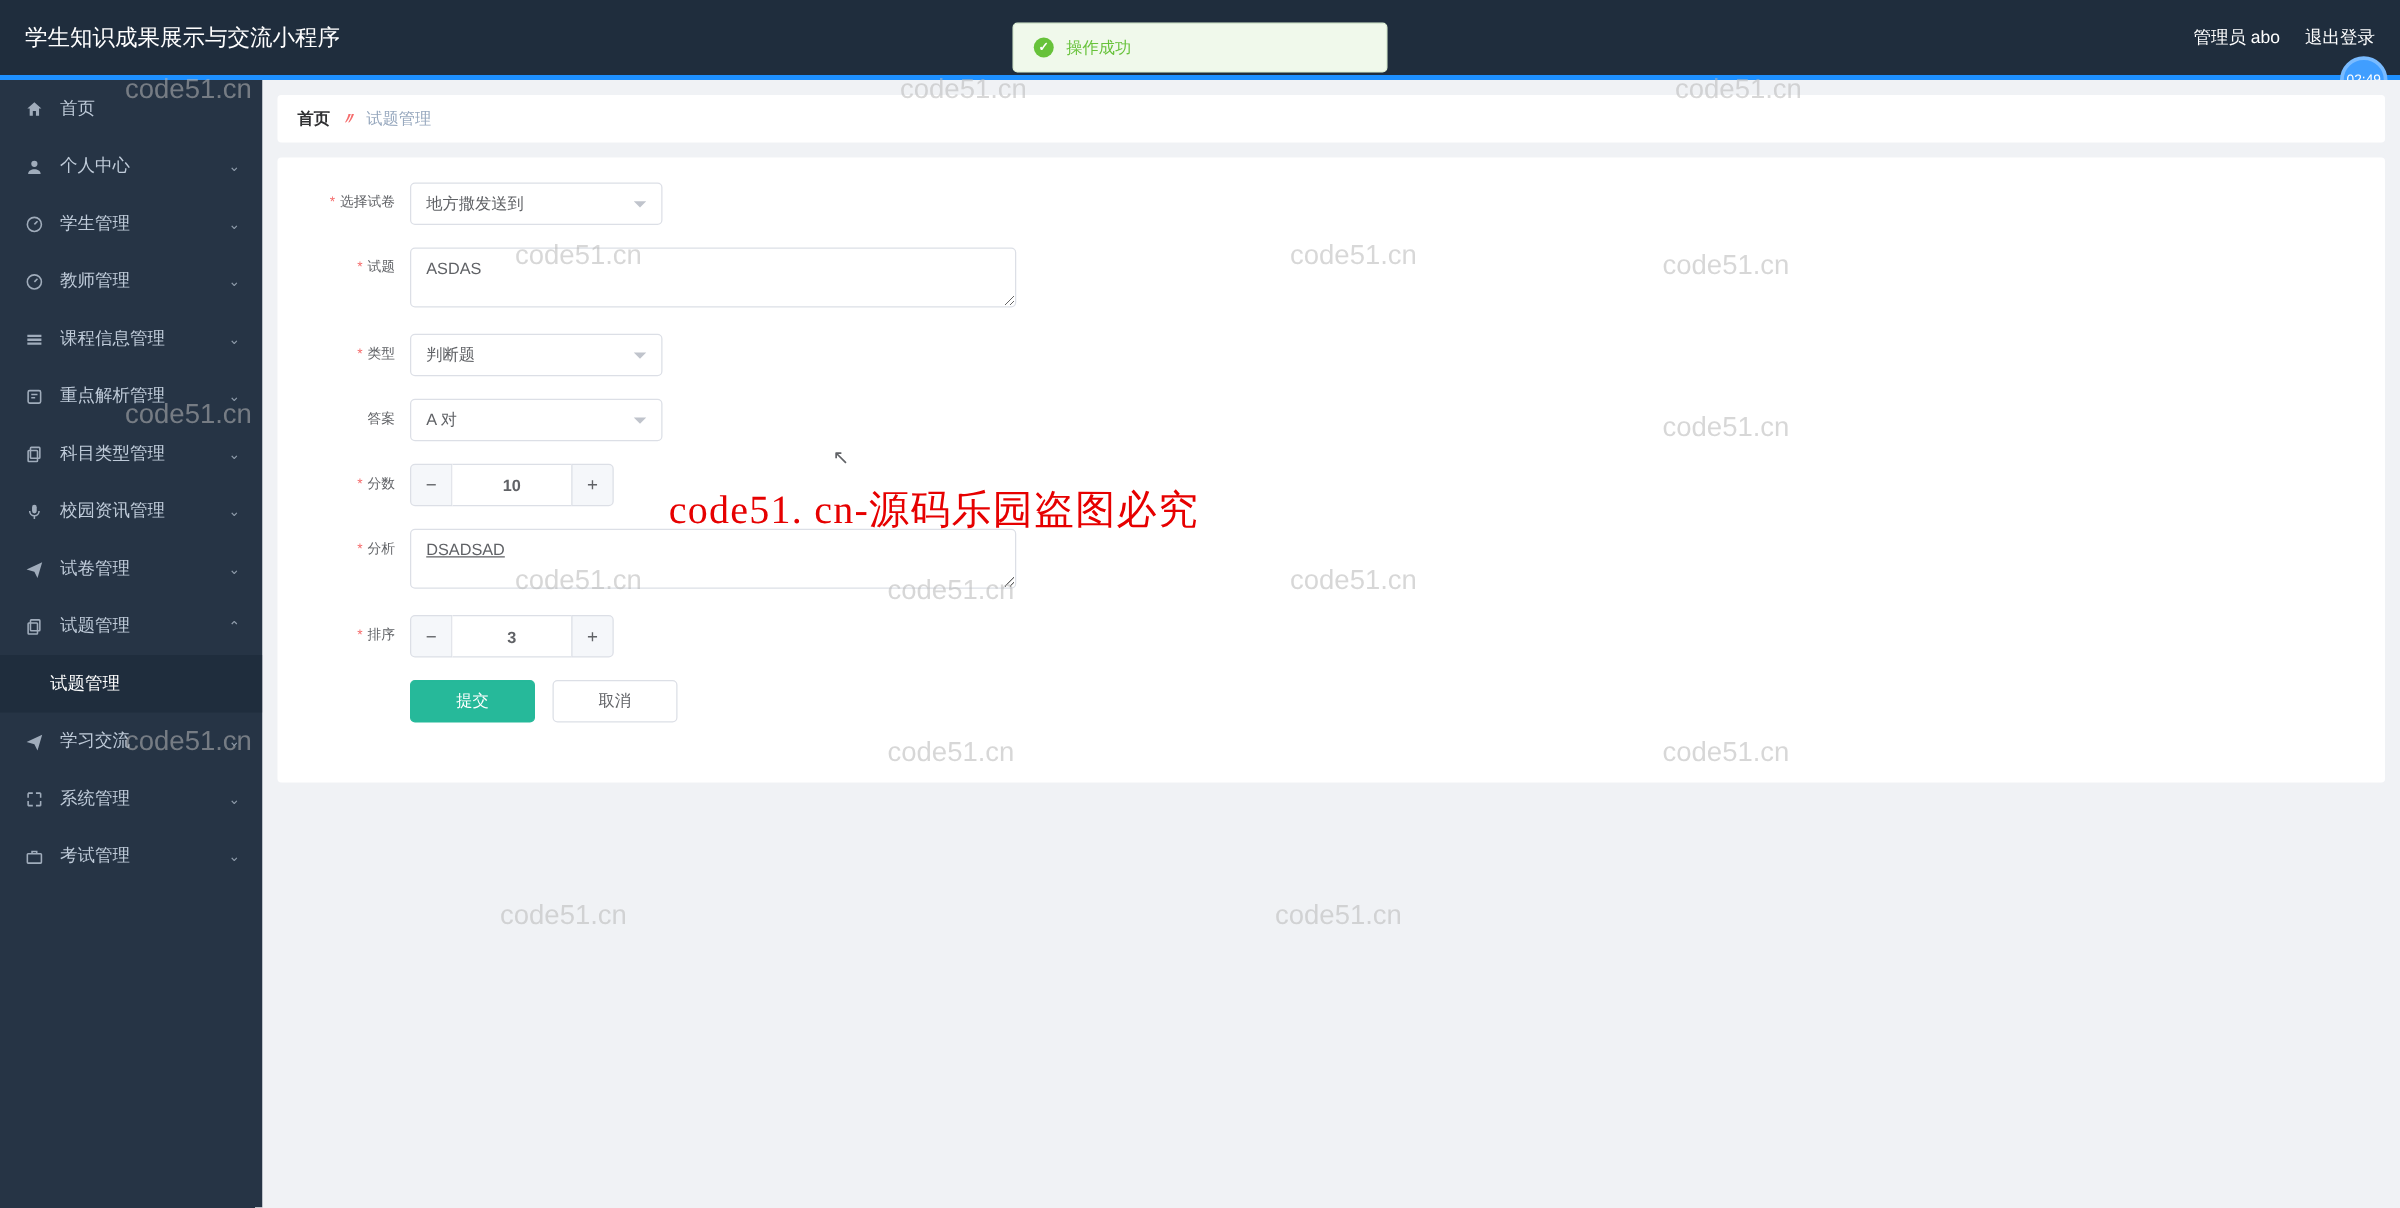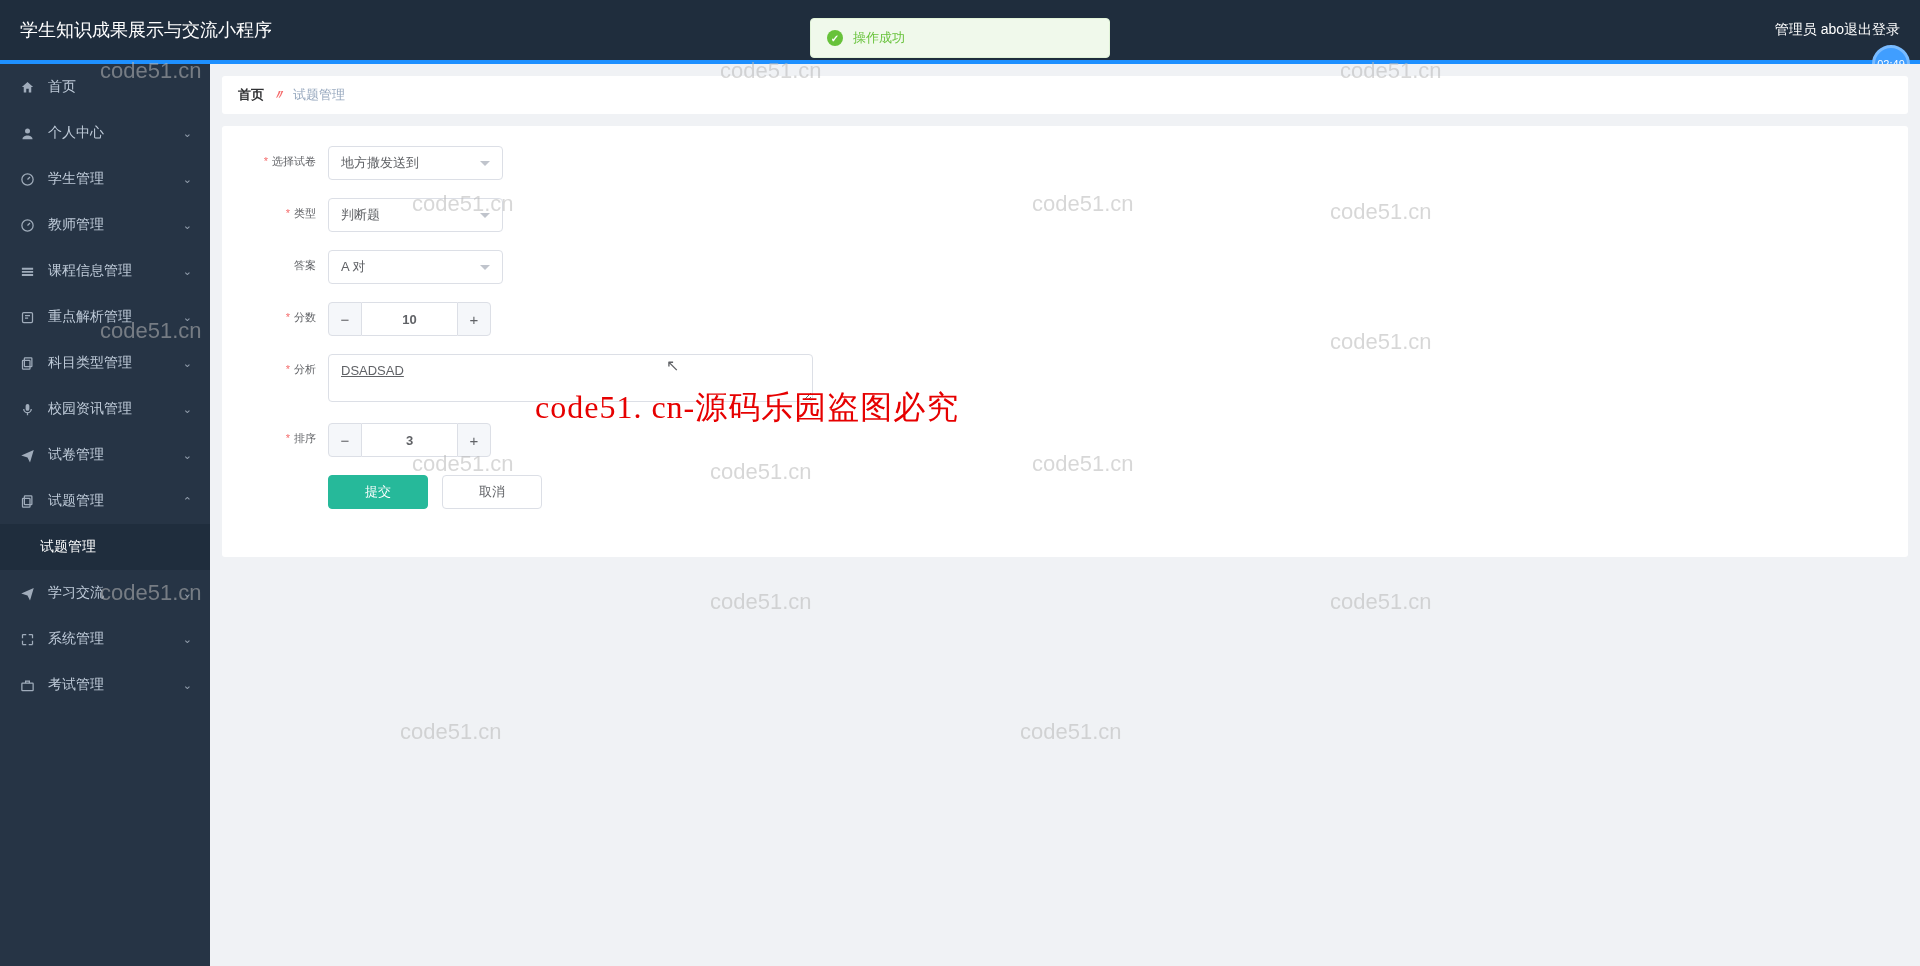--- a/index.html
+++ b/index.html
@@ -1,20 +1,20 @@
 <!DOCTYPE html>
 <html><head>
 <meta charset="utf-8">
 <style>
 * { box-sizing: border-box; margin: 0; padding: 0; }
 body { font-family: "Microsoft YaHei", -apple-system, sans-serif; font-size: 14px; color: #606266; background: #f0f2f5; overflow: hidden; }
 
 .header { height: 60px; background: #1f2d3d; display: flex; align-items: center; padding: 0 20px; color: #fff; position: relative; }
 .header-title { font-size: 18px; font-weight: 500; color: #fff; }
-.header-right { margin-left: auto; display: flex; align-items: flex-end; }
+.header-right { margin-left: auto; display: flex; align-items: flex-end; gap: 20px; }
 .header-user, .header-logout { color: #fff; cursor: pointer; font-size: 14px; }
 .timer-badge { position: absolute; right: 10px; top: 45px; width: 38px; height: 38px; border-radius: 50%; background: #409eff; display:flex; align-items:center; justify-content:center; color:#fff; font-size:11px; border:3px solid #79bbff; }
 
 .toast { position: absolute; left: 50%; transform: translateX(-50%); top: 18px; background: #f0f9eb; border: 1px solid #e1f3d8; border-radius: 4px; padding: 10px 50px 10px 16px; min-width: 300px; display: flex; align-items: center; gap: 10px; z-index: 100; }
 .toast-icon { width: 16px; height: 16px; border-radius: 50%; background: #67c23a; color: #fff; display:flex; align-items:center; justify-content:center; font-size:10px; font-weight:bold; }
 .toast-text { color: #67c23a; font-size: 13px; }
 
 .blue-bar { height: 4px; background: #1e90ff; }
 
 .layout { display: flex; height: calc(100vh - 64px); }
@@ -31,21 +31,21 @@
 .bc-home { font-weight: 600; color: #303133; }
 .bc-icon { color: #f56c6c; font-weight: bold; font-style: italic; }
 .bc-current { color: #97a8be; }
 
 .form-card { background: #fff; padding: 20px 16px 30px; border-radius: 3px; }
 .form-row { display: flex; align-items: flex-start; margin-bottom: 18px; }
 .form-label { width: 90px; text-align: right; padding-right: 12px; padding-top: 8px; font-size: 11px; color: #606266; }
 .required::before { content: "*"; color: #f56c6c; margin-right: 4px; }
 .form-control { flex: 0 0 auto; }
 
-.select { width: 175px; height: 34px; border: 1px solid #dcdfe6; border-radius: 4px; padding: 0 30px 0 12px; background: #fff; position: relative; display: flex; align-items: center; font-size: 13px; color: #606266; cursor: pointer; }
+.select { width: 202px; height: 34px; border: 1px solid #dcdfe6; border-radius: 4px; padding: 0 30px 0 12px; background: #fff; position: relative; display: flex; align-items: center; font-size: 13px; color: #606266; cursor: pointer; }
 .select::after { content: ""; position: absolute; right: 12px; top: 14px; width: 0; height: 0; border-left: 5px solid transparent; border-right: 5px solid transparent; border-top: 5px solid #c0c4cc; }
 
 .textarea { width: 485px; min-height: 42px; border: 1px solid #dcdfe6; border-radius: 4px; padding: 8px 12px; font-size: 13px; color: #606266; resize: both; font-family: inherit; }
 
 .stepper { display: flex; height: 34px; }
 .stepper-btn { width: 34px; height: 34px; border: 1px solid #dcdfe6; background: #f5f7fa; display:flex; align-items:center; justify-content:center; cursor:pointer; color:#606266; font-size:15px; }
 .stepper-btn.minus { border-radius: 4px 0 0 4px; }
 .stepper-btn.plus { border-radius: 0 4px 4px 0; }
 .stepper-input { width: 95px; height: 34px; border: 1px solid #dcdfe6; border-left:none; border-right:none; text-align: center; font-size: 13px; color:#606266; outline:none;font-weight:bold; }
 
@@ -219,20 +219,26 @@
 
       <div class="form-row">
         <div class="form-label required">选择试卷</div>
         <div class="form-control">
           <div class="select">
               <span>地方撒发送到</span>
             </div>
         </div>
       </div>
 
+      <div class="form-row">
+        <div class="form-label required">试题</div>
+        <div class="form-control">
+          <textarea class="textarea" style="">ASDAS</textarea>
+        </div>
+      </div>
 
       <div class="form-row">
         <div class="form-label required">类型</div>
         <div class="form-control">
           <div class="select">
               <span>判断题</span>
             </div>
         </div>
       </div>
 

